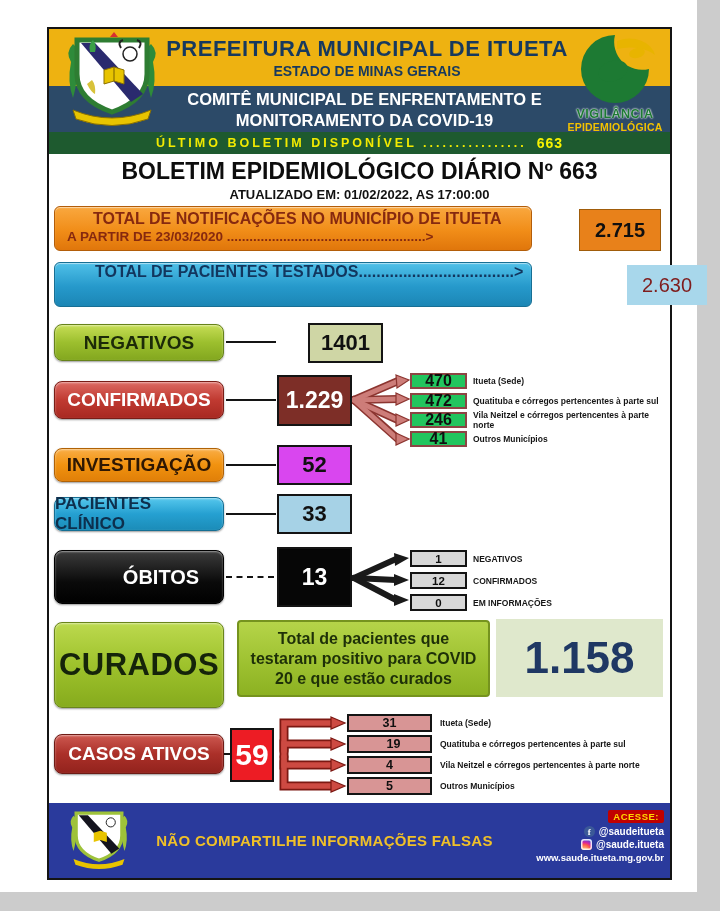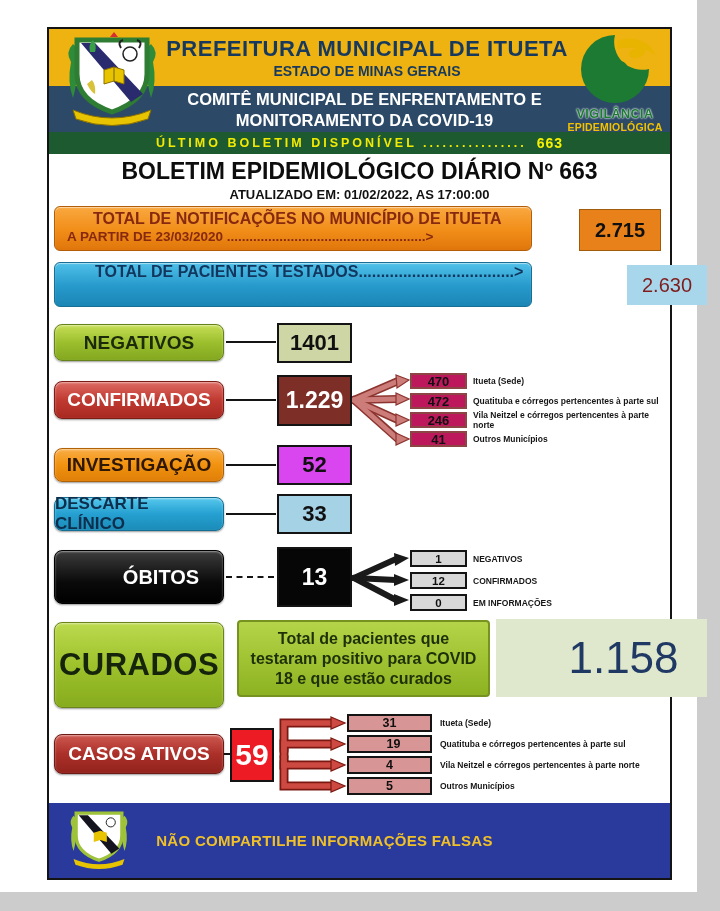--- a/index.html
+++ b/index.html
@@ -69,44 +69,44 @@
   .connector{position:absolute;left:177px;width:50px;height:0;border-top:2px solid #141414;}
   .connector-dashed{position:absolute;left:177px;width:48px;height:0;border-top:2px dashed #141414;}
   .valbox{position:absolute;left:228px;width:75px;border:2px solid #141414;box-sizing:border-box;
           display:flex;align-items:center;justify-content:center;font-weight:bold;font-size:22px;color:#101010;}
   .vb-khaki{background:#cfd6a5;}
   .vb-darkred{background:#7d2e27;color:#fff;font-size:23px;}
   .vb-peach{background:#d946ef;}
   .vb-lblue{background:#a6d2e6;}
   .vb-black{background:#060606;color:#fff;font-size:23px;}
 
-  .minibox{position:absolute;left:361px;width:57px;height:16px;background:#be185d;border:2px solid #8d4444;
+  .minibox{position:absolute;left:361px;width:57px;height:16px;background:#22c55e;border:2px solid #8d4444;
            box-sizing:border-box;display:flex;align-items:center;justify-content:center;
-           font-weight:bold;font-size:13px;color:#101010;}
+           font-weight:bold;font-size:16px;color:#101010;}
   .minilabel{position:absolute;left:424px;width:195px;font-size:8.5px;font-weight:600;color:#161616;
              display:flex;align-items:center;height:16px;}
   .graybox{position:absolute;left:361px;width:57px;height:17px;background:#d8d8d8;border:2px solid #141414;
            box-sizing:border-box;display:flex;align-items:center;justify-content:center;
            font-weight:bold;font-size:11.5px;color:#101010;}
   .graylabel{position:absolute;left:424px;width:195px;font-size:8.5px;font-weight:700;color:#161616;
              display:flex;align-items:center;height:17px;}
   .pinkbox{position:absolute;left:298px;width:85px;height:18px;background:#d89595;border:2px solid #141414;
            box-sizing:border-box;display:flex;align-items:center;justify-content:center;
            font-weight:bold;font-size:12.5px;color:#101010;}
   .pinklabel{position:absolute;left:391px;width:220px;font-size:8.5px;font-weight:600;color:#161616;
              display:flex;align-items:center;height:18px;}
 
   
   .cur-desc{position:absolute;left:188px;top:591px;width:253px;height:77px;box-sizing:border-box;
             background:linear-gradient(180deg,#b5d449 0%,#9cc02f 60%,#8cb122 100%);
             border:2px solid #75931e;border-radius:4px;display:flex;align-items:center;justify-content:center;
             text-align:center;font-size:16px;font-weight:bold;color:#1e3008;line-height:1.25;padding:4px 10px;}
   .cur-panel{position:absolute;left:447px;top:590px;width:167px;height:78px;background:#dfe8cc;
              display:flex;align-items:center;justify-content:center;
-             font-size:44px;font-weight:normal;color:#1f3864;padding-left:44px;}
+             font-size:44px;font-weight:bold;color:#1f3864;}
 
   
   .box59{position:absolute;left:181px;top:699px;width:44px;height:54px;background:#ed1c24;
          border:2px solid #141414;box-sizing:border-box;display:flex;align-items:center;justify-content:center;
          font-size:30px;font-weight:bold;color:#fff;}
 
   
   .footer{position:absolute;left:0;bottom:0;width:100%;height:75px;background:#2a3a9c;}
   .footer-msg{position:absolute;left:90px;right:160px;top:0;height:100%;display:flex;align-items:center;
               justify-content:center;font-size:15px;font-weight:bold;color:#f0c028;letter-spacing:.3px;}
@@ -178,21 +178,21 @@
     </div>
     <div class="abs val-orange">2.715</div>
 
     <div class="abs bar bar-blue">
       <div class="l1">TOTAL DE PACIENTES TESTADOS...................................&gt;</div>
     </div>
     <div class="abs val-blue">2.630</div>
 
     <div class="btn btn-green" style="top:295px;height:37px;">NEGATIVOS</div>
     <div class="connector" style="top:312px;"></div>
-    <div class="valbox vb-khaki" style="top:294px;height:40px;">1401</div>
+    <div class="valbox vb-khaki" style="top:294px;height:40px;margin-left:31px;">1401</div>
 
     <div class="btn btn-red" style="top:352px;height:38px;">CONFIRMADOS</div>
     <div class="connector" style="top:370px;"></div>
     <div class="valbox vb-darkred" style="top:346px;height:51px;">1.229</div>
 
     <svg class="abs" style="left:303px;top:340px;" width="58" height="82" viewBox="0 0 58 82">
       <g stroke="#8c3530" stroke-width="8" stroke-linecap="round">
         <line x1="2" y1="31" x2="46" y2="12"></line>
           <line x1="2" y1="31" x2="46" y2="30"></line>
         <line x1="2" y1="31" x2="46" y2="51"></line>
@@ -218,21 +218,21 @@
     <div class="minilabel" style="top:364px;">Quatituba e córregos pertencentes à parte sul</div>
     <div class="minibox" style="top:383px;">246</div>
     <div class="minilabel" style="top:383px;">Vila Neitzel e córregos pertencentes à parte norte</div>
     <div class="minibox" style="top:402px;">41</div>
     <div class="minilabel" style="top:402px;">Outros Municípios</div>
 
     <div class="btn btn-orange" style="top:419px;height:34px;">INVESTIGAÇÃO</div>
     <div class="connector" style="top:435px;"></div>
     <div class="valbox vb-peach" style="top:416px;height:40px;">52</div>
 
-    <div class="btn btn-cyan" style="top:468px;height:34px;">DESCARTE CLÍNICO</div>
+    <div class="btn btn-cyan" style="top:468px;height:34px;">PACIENTES CLÍNICO</div>
     <div class="connector" style="top:484px;"></div>
     <div class="valbox vb-lblue" style="top:465px;height:40px;">33</div>
 
     <div class="btn btn-black" style="top:521px;height:54px;">ÓBITOS</div>
     <div class="connector-dashed" style="top:547px;"></div>
     <div class="valbox vb-black" style="top:518px;height:60px;">13</div>
 
     <svg class="abs" style="left:303px;top:518px;" width="58" height="62" viewBox="0 0 58 62">
       <g stroke="#1a1a1a" stroke-width="6" stroke-linecap="round">
         <line x1="2" y1="31" x2="44" y2="12"></line>
@@ -247,21 +247,21 @@
     </svg>
 
     <div class="graybox" style="top:521px;">1</div>
     <div class="graylabel" style="top:521px;">NEGATIVOS</div>
     <div class="graybox" style="top:543px;">12</div>
     <div class="graylabel" style="top:543px;">CONFIRMADOS</div>
     <div class="graybox" style="top:565px;">0</div>
     <div class="graylabel" style="top:565px;">EM INFORMAÇÕES</div>
 
     <div class="btn btn-biggreen" style="top:593px;height:86px;">CURADOS</div>
-    <div class="cur-desc">Total de pacientes que testaram positivo para COVID 18 e que estão curados</div>
+    <div class="cur-desc">Total de pacientes que testaram positivo para COVID 20 e que estão curados</div>
     <div class="cur-panel">1.158</div>
 
     <div class="btn btn-darkred" style="top:705px;height:40px;">CASOS ATIVOS</div>
     <div class="connector" style="top:724px;left:175px;width:7px;"></div>
     <div class="box59">59</div>
 
     <svg class="abs" style="left:225px;top:682px;" width="73" height="92" viewBox="0 0 73 92">
       <g stroke="#7c1812" stroke-width="9" stroke-linecap="round" fill="none">
         <path d="M10,46 L10,12 L58,12"></path>
           <path d="M10,40 L10,33 L58,33"></path>
@@ -295,16 +295,28 @@
       <svg class="abs" style="left:14px;top:5px;" width="72" height="64" viewBox="0 0 110 98">
         <path d="M14,30 Q8,20 16,12 Q24,18 22,30 Q20,52 16,66 Q10,50 14,30 Z" fill="#9ec23a"></path>
         <path d="M96,30 Q102,20 94,12 Q86,18 88,30 Q90,52 94,66 Q100,50 96,30 Z" fill="#9ec23a"></path>
         <path d="M20,8 h70 v34 q0,26 -35,38 q-35,-12 -35,-38 z" fill="#ffffff" stroke="#9ec23a" stroke-width="5"></path>
         <path d="M24,11 L38,11 L86,62 L74,70 Z" fill="#14141e"></path>
         <path d="M47,38 l10,-3 l10,3 l0,14 l-10,-3 l-10,3 z" fill="#e8c400"></path>
         <circle cx="73" cy="22" r="7" fill="#ffffff" stroke="#222" stroke-width="1.5"></circle>
         <path d="M16,78 q39,16 78,0 l-3,9 q-36,13 -72,0 z" fill="#e8c400"></path>
       </svg>
       <div class="footer-msg">NÃO COMPARTILHE INFORMAÇÕES FALSAS</div>
+      <div class="footer-right">
+        <span class="acesse-chip">ACESSE:</span>
+        <div class="soc-line">
+          <span class="fb-icon">f</span>
+          <span>@saudeitueta</span>
+        </div>
+        <div class="soc-line">
+          <span class="ig-icon"></span>
+          <span>@saude.itueta</span>
+        </div>
+        <div class="site-line">www.saude.itueta.mg.gov.br</div>
+      </div>
     </div>
 
   </div>
 </div>
 
 </body></html>

